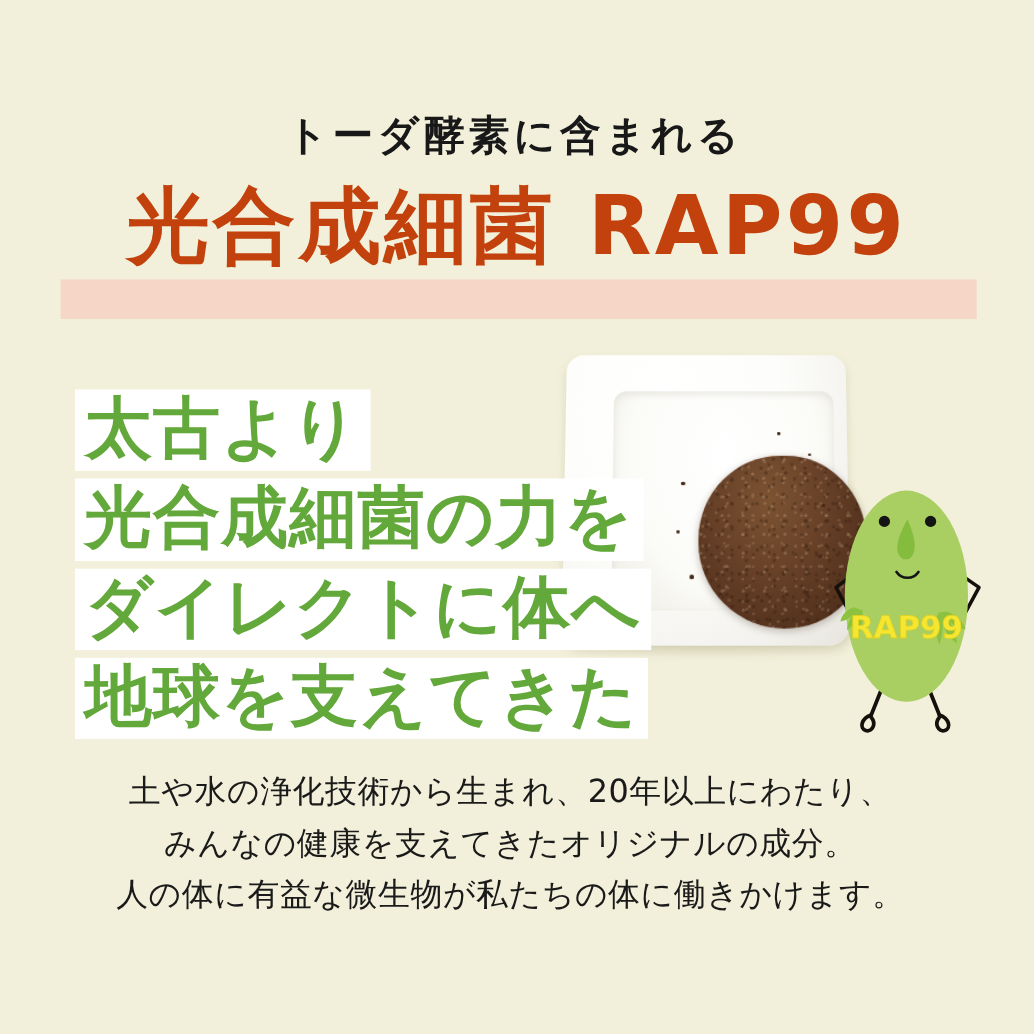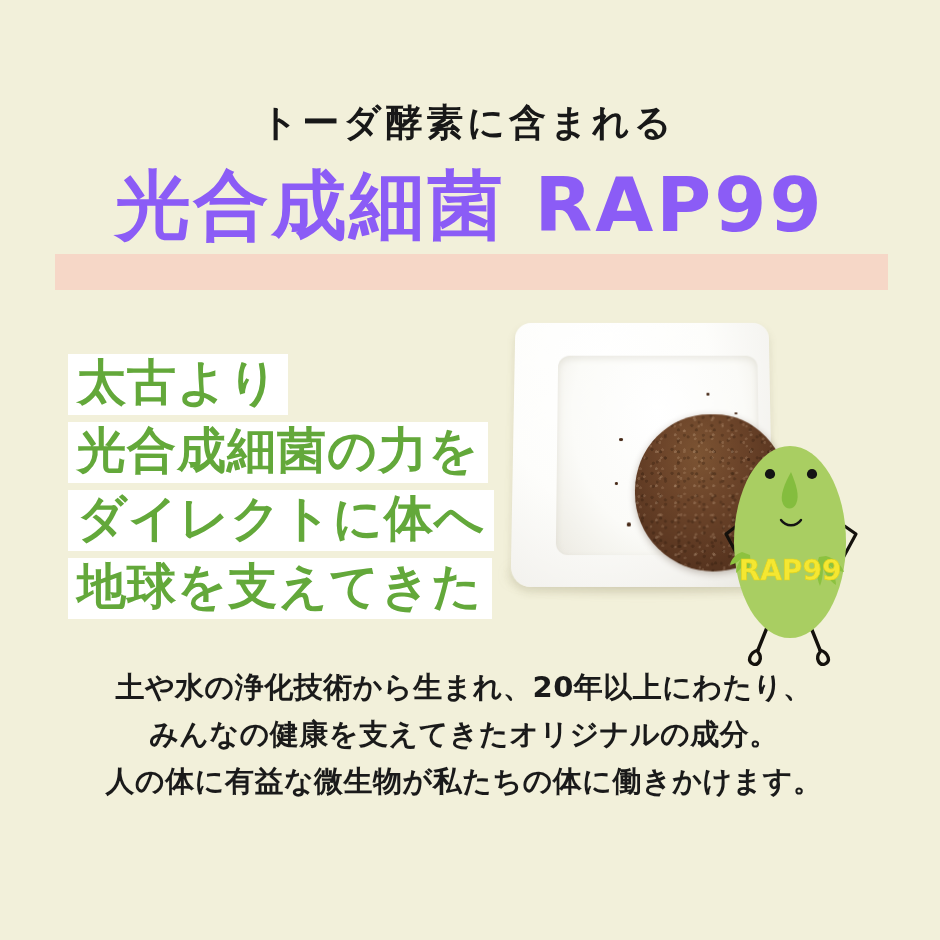--- a/index.html
+++ b/index.html
@@ -57,41 +57,41 @@
   }
   .headline {
     position: absolute;
     left: 0;
     top: 0;
     width: 940px;
     text-align: center;
     font-size: 75px;
     line-height: 1.0;
     letter-spacing: 3px;
-    color: #8b5cf6;
+    color: #c2410c;
     font-weight: 700;
     white-space: nowrap;
   }
 
   
   .tagline-block {
     position: absolute;
     left: 68px;
     top: 354px;
     display: flex;
     flex-direction: column;
     align-items: flex-start;
     gap: 7px;
     z-index: 6;
   }
   .tagline-line {
     display: inline-block;
     background: #ffffff;
     color: #63a83a;
-    font-size: 49px;
+    font-size: 61px;
     line-height: 1.12;
     font-weight: 700;
     letter-spacing: 1px;
     padding: 2px 9px 4px 9px;
     white-space: nowrap;
   }
 
   
   .dish-photo {
     position: absolute;
@@ -168,39 +168,39 @@
   }
   .powder-speck {
     position: absolute;
     border-radius: 40%;
     background: #472a18;
   }
 
   
   .mascot {
     position: absolute;
-    left: 708px;
+    left: 742px;
     top: 424px;
     width: 180px;
     height: 252px;
     z-index: 5;
   }
 
   
   .body-copy {
     position: absolute;
     left: 0;
-    top: 664px;
+    top: 696px;
     width: 928px;
     text-align: center;
     color: #1a1a1a;
     font-size: 29px;
     line-height: 1.62;
     letter-spacing: 0.5px;
-    font-weight: 700;
+    font-weight: 400;
   }
   .body-copy .copy-line { display: block; white-space: nowrap; }
 </style>
 </head>
 <body>
 
 <div id="page-root">
 
   <div class="eyebrow">トーダ酵素に含まれる</div>
 

